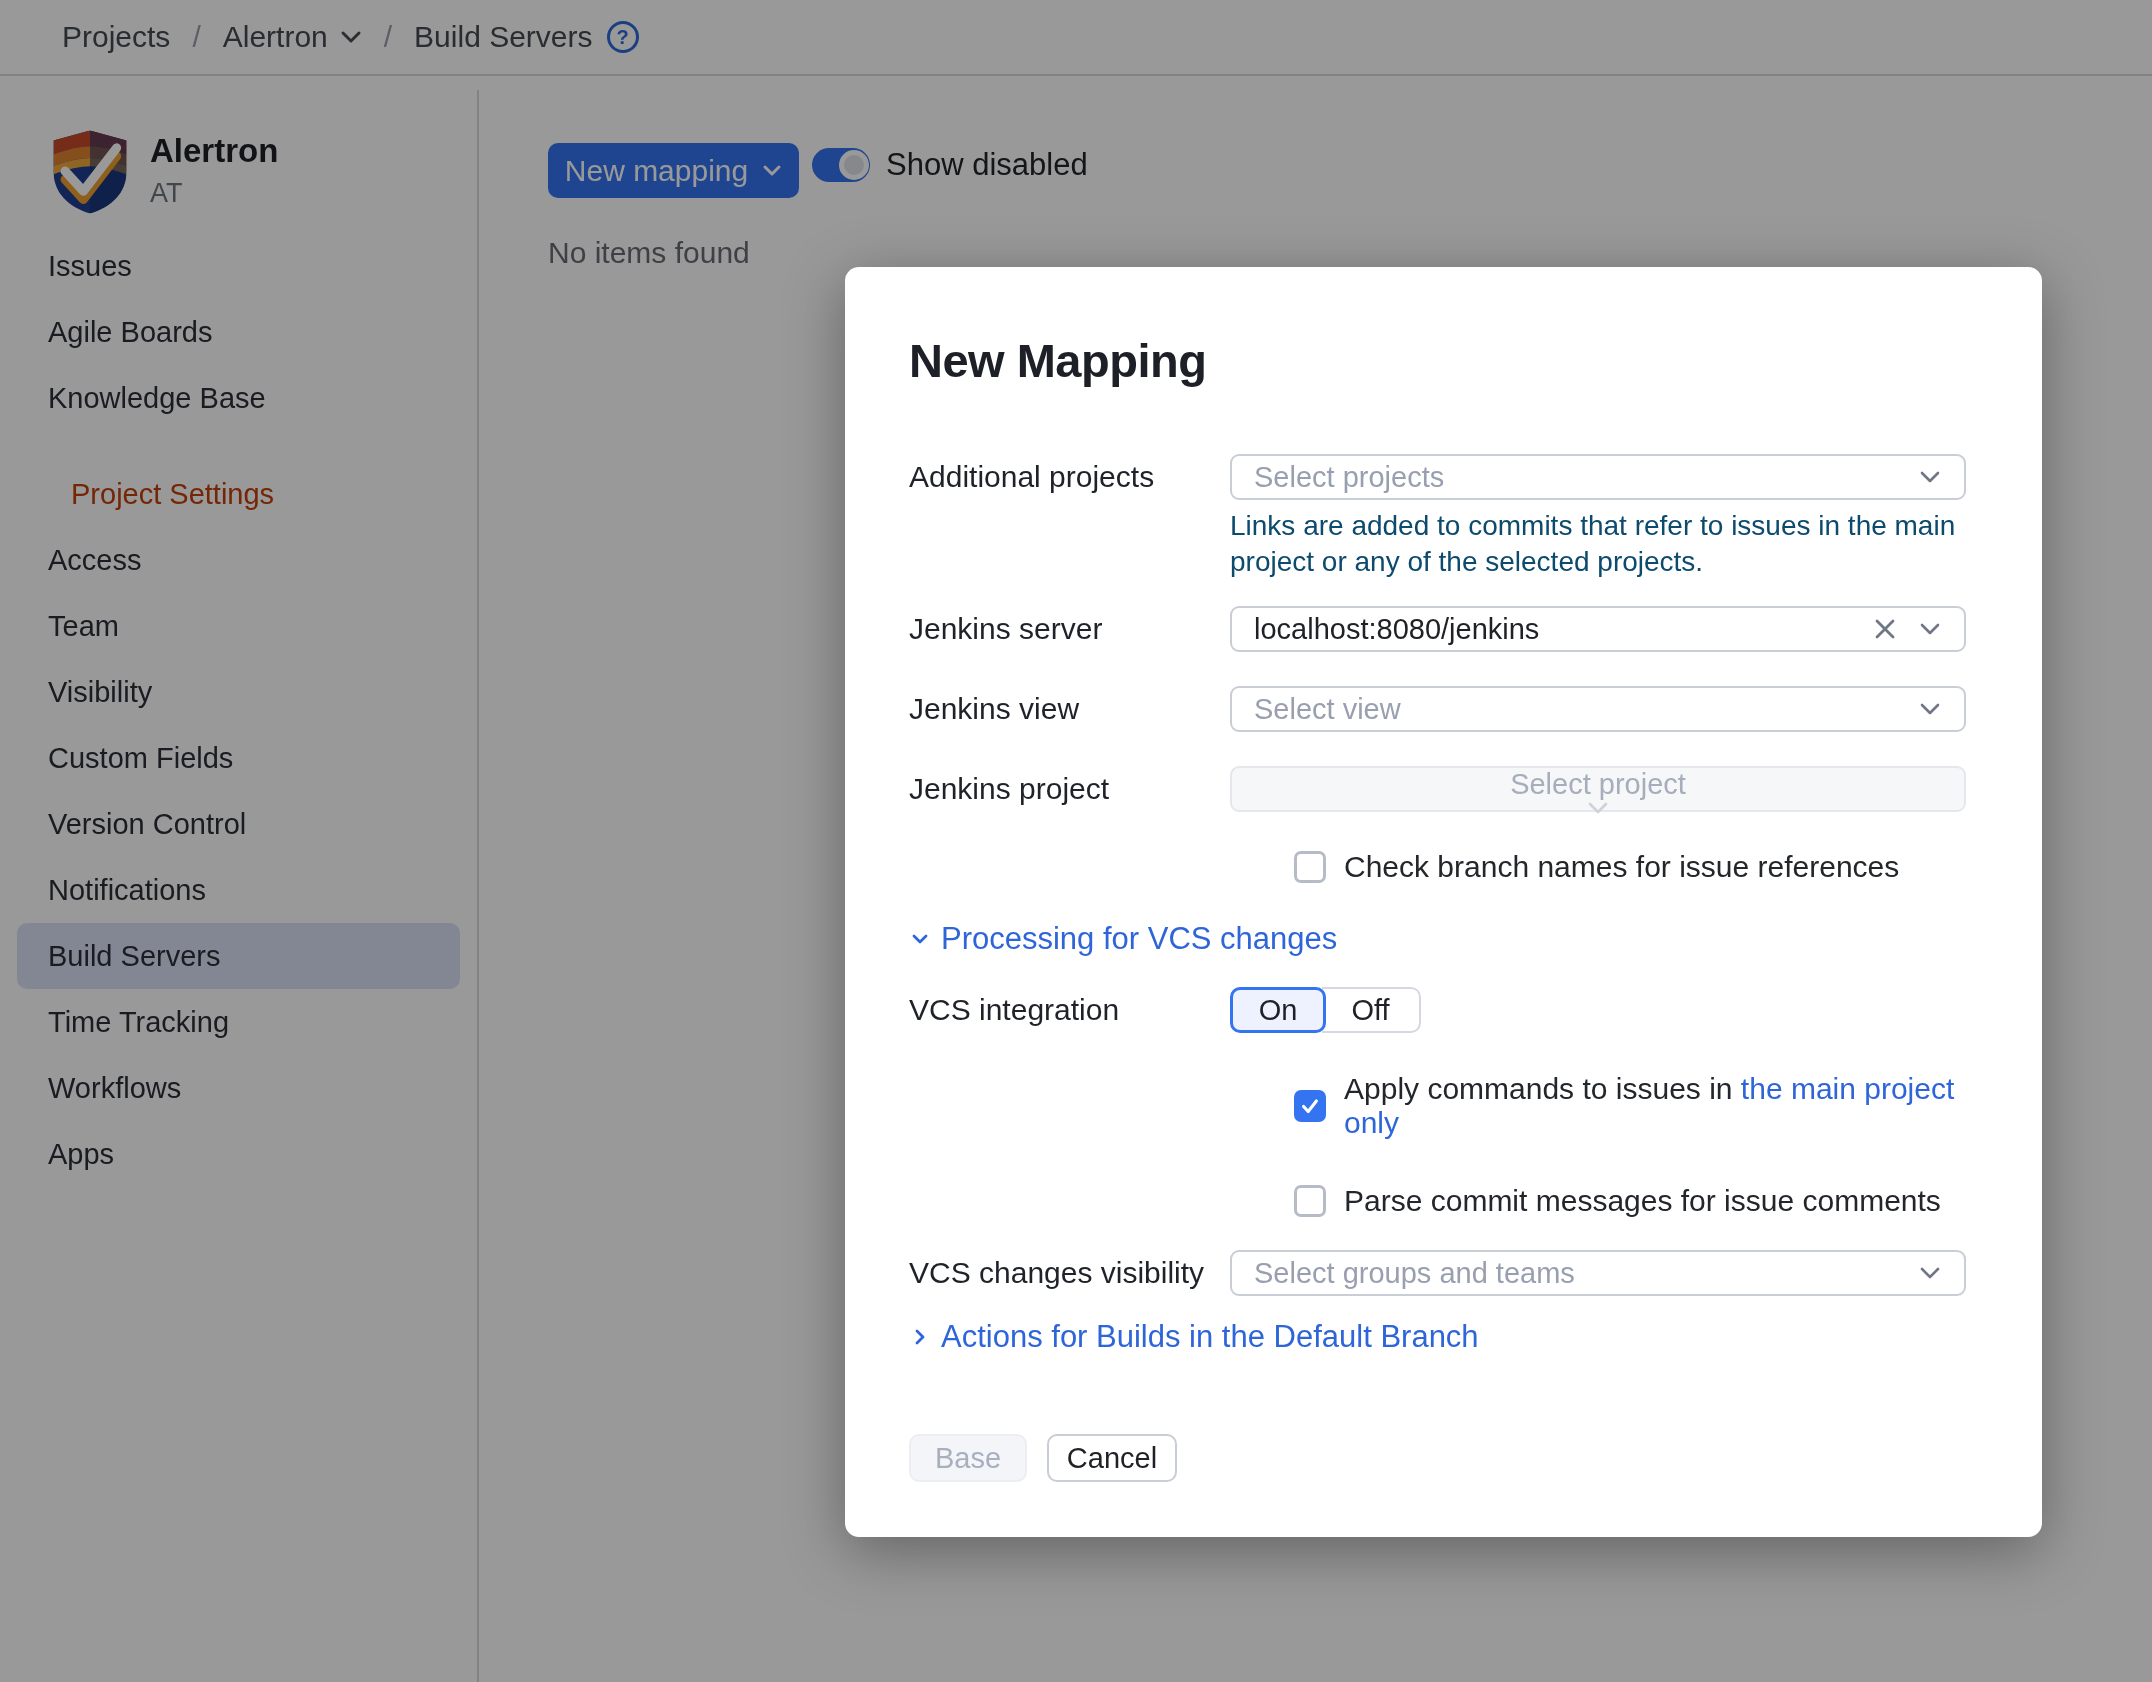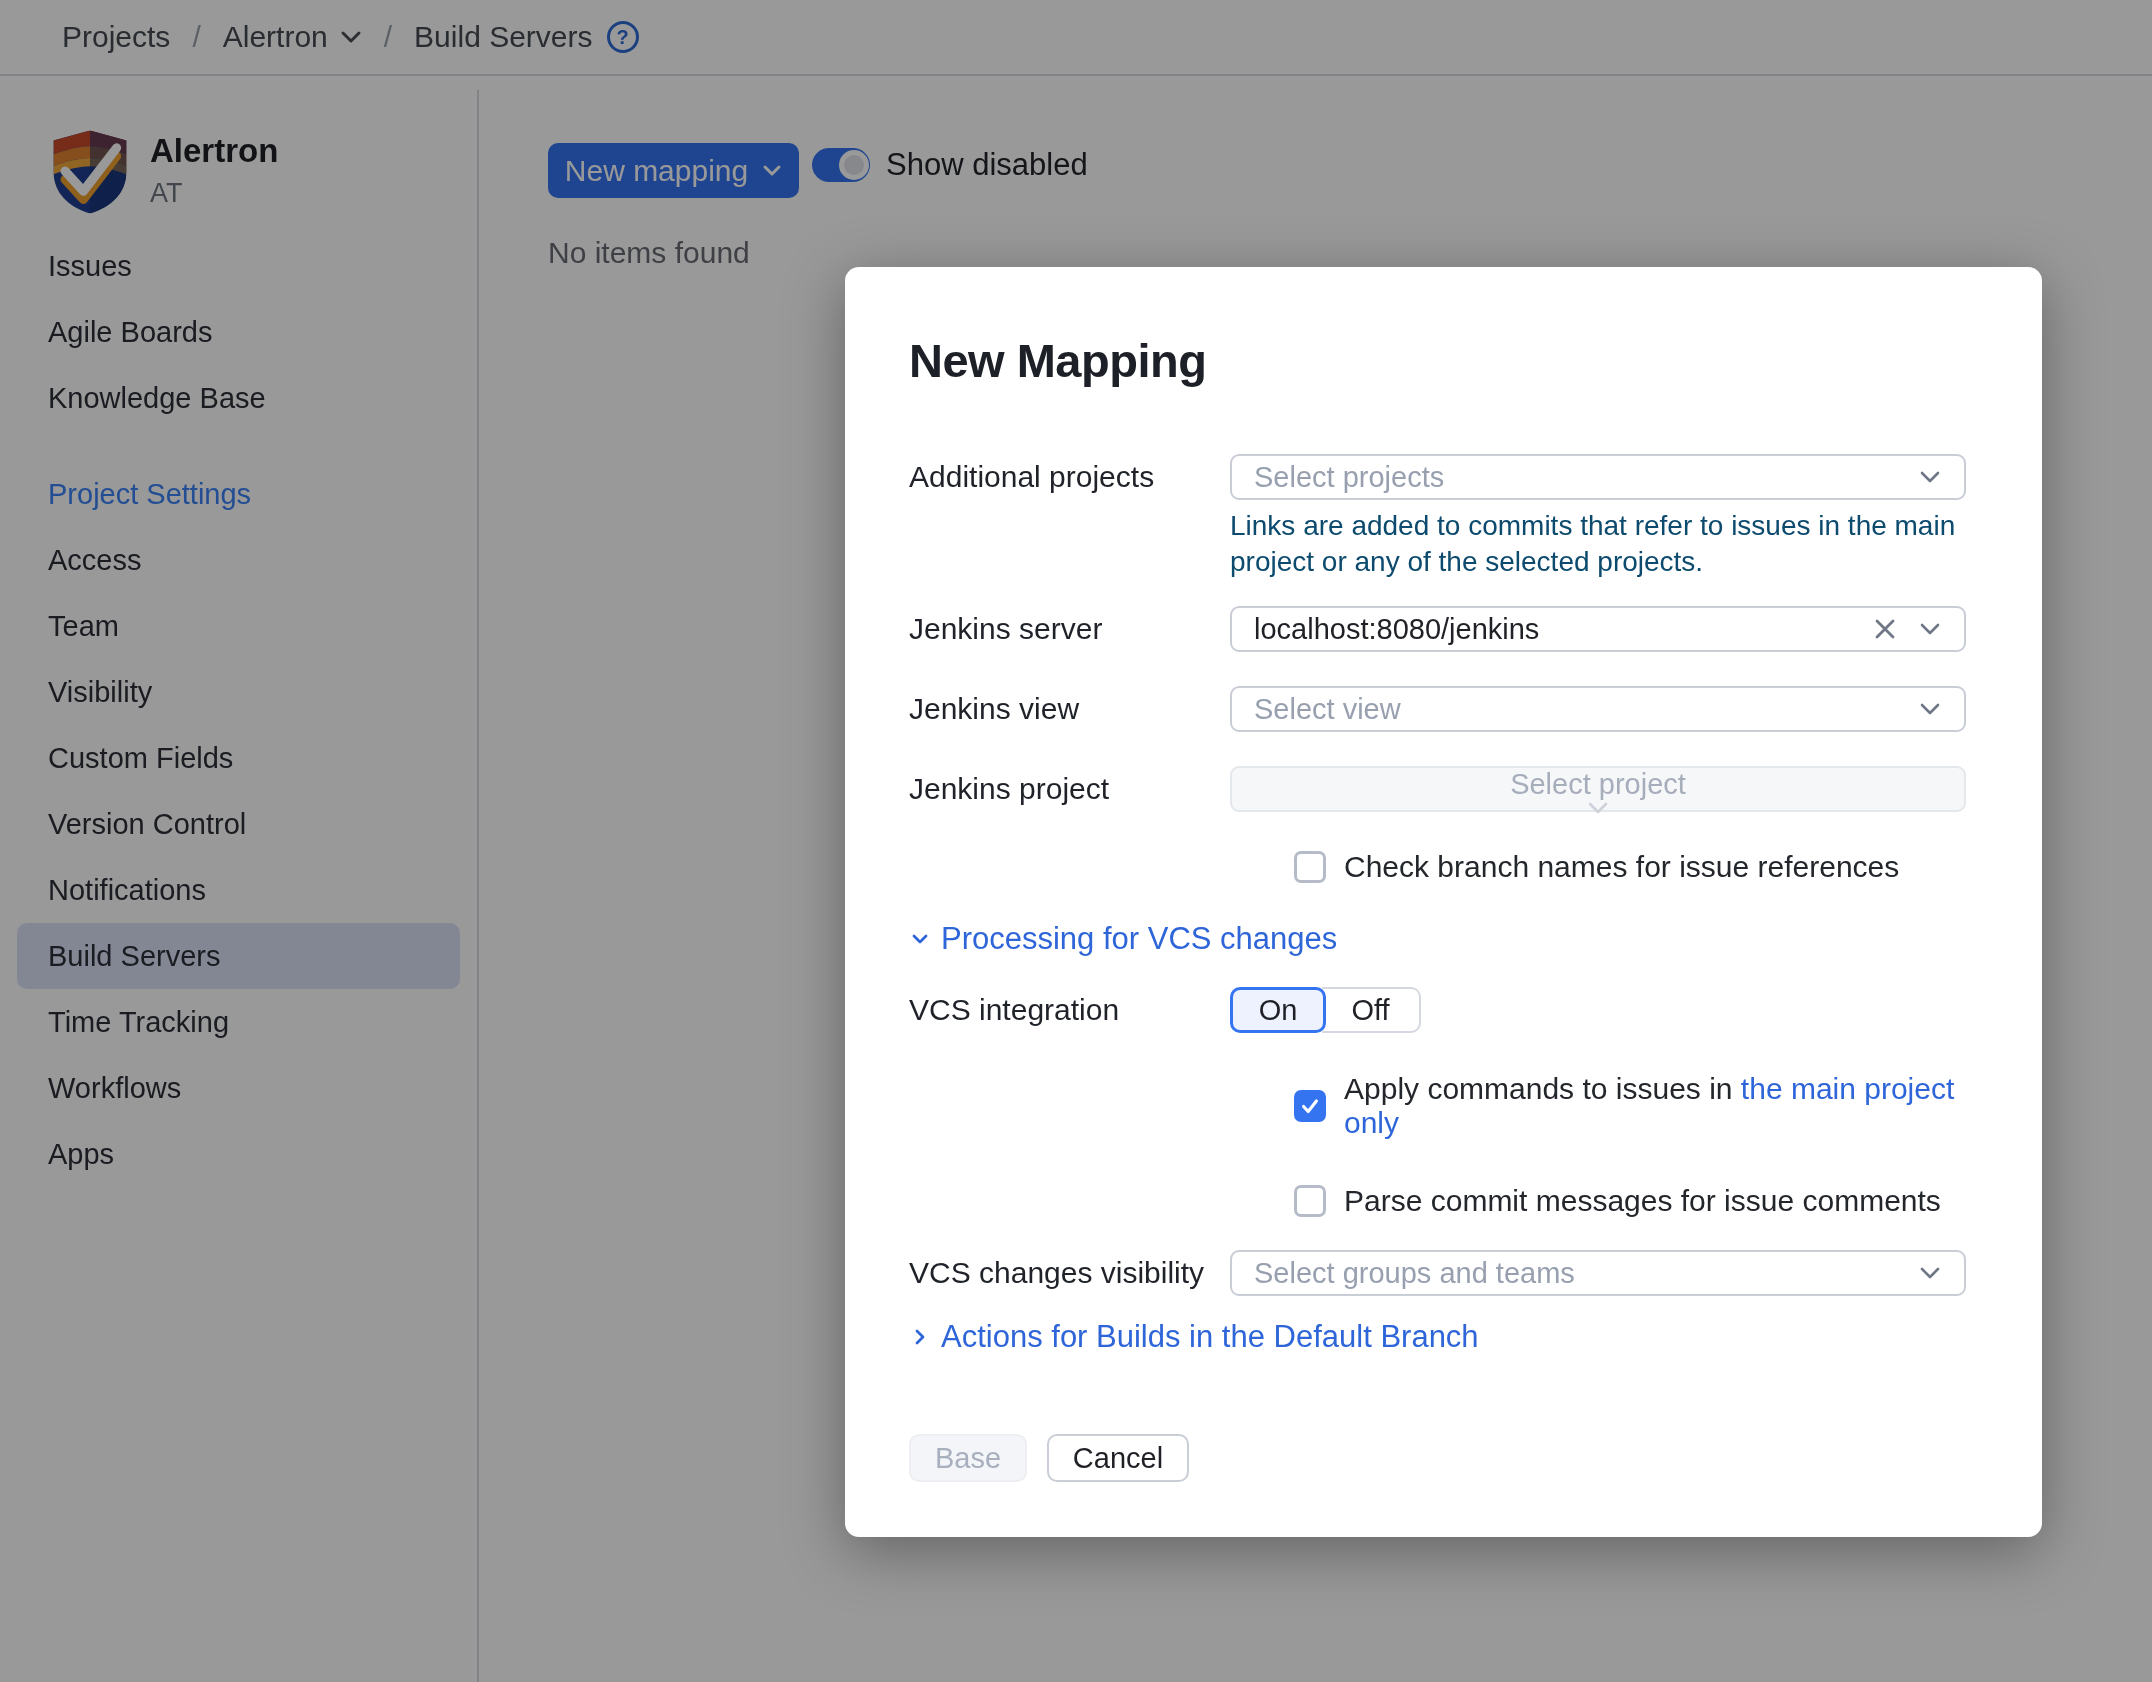--- a/index.html
+++ b/index.html
@@ -37,21 +37,21 @@
   .project-names { margin-left:18px; padding-top:4px; }
   .project-name { font-size:33px; font-weight:bold; color:#1f2126; }
   .project-key { font-size:27px; color:#6f7680; margin-top:8px; }
   .nav { position:absolute; left:0; top:143px; width:100%; }
   .nav-item {
     height:66px; display:flex; align-items:center; padding-left:48px;
     font-size:29px; color:#2c3038; cursor:pointer;
   }
   .nav-section {
     height:66px; margin-top:30px; display:flex; align-items:center;
-    padding-left:48px; font-size:29px; color:#3b82f6;
+    padding-left:71px; font-size:29px; color:#c2410c;
   }
   .nav-item.selected {
     margin:0 17px; padding-left:31px; background:#dbe2f7; border-radius:10px;
   }
 
   
   .main { position:absolute; left:481px; top:90px; width:1671px; height:1592px; background:#ffffff; }
   .primary-btn {
     position:absolute; left:67px; top:53px; width:251px; height:55px;
     background:#3574f0; color:#ffffff; border:none; border-radius:10px;
@@ -126,21 +126,21 @@
     font-family:inherit; display:flex; align-items:center; justify-content:center;
     cursor:pointer; margin-left:-4px; z-index:1;
   }
 
   .btn-row { display:flex; align-items:center; }
   .btn {
     height:48px; border-radius:10px; font-size:29px; font-family:inherit;
     display:flex; align-items:center; justify-content:center; cursor:pointer;
   }
   .btn-save { width:118px; background:#f4f5f8; border:2px solid #eceef2; color:#a8afbf; cursor:default; }
-  .btn-cancel { width:142px; background:#ffffff; border:2px solid #c9cdd6; color:#1f2126; margin-left:20px; }
+  .btn-cancel { width:130px; background:#ffffff; border:2px solid #c9cdd6; color:#1f2126; margin-left:20px; }
 
   svg { display:block; }
 </style>
 </head>
 <body>
 
 <div class="screen">
 
   <div class="topbar">
     <div class="crumbs">

